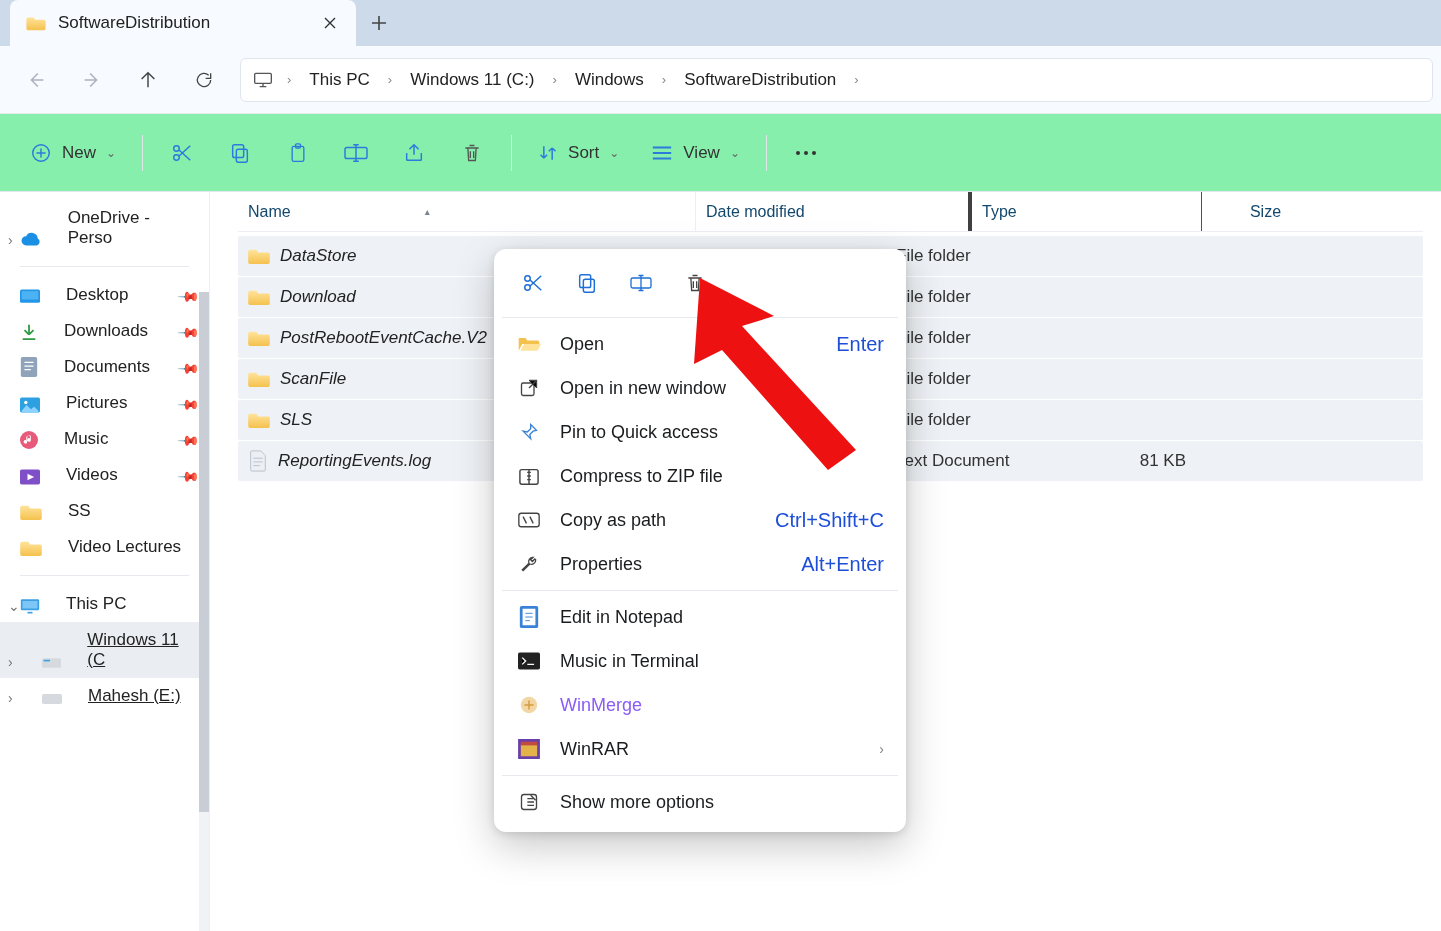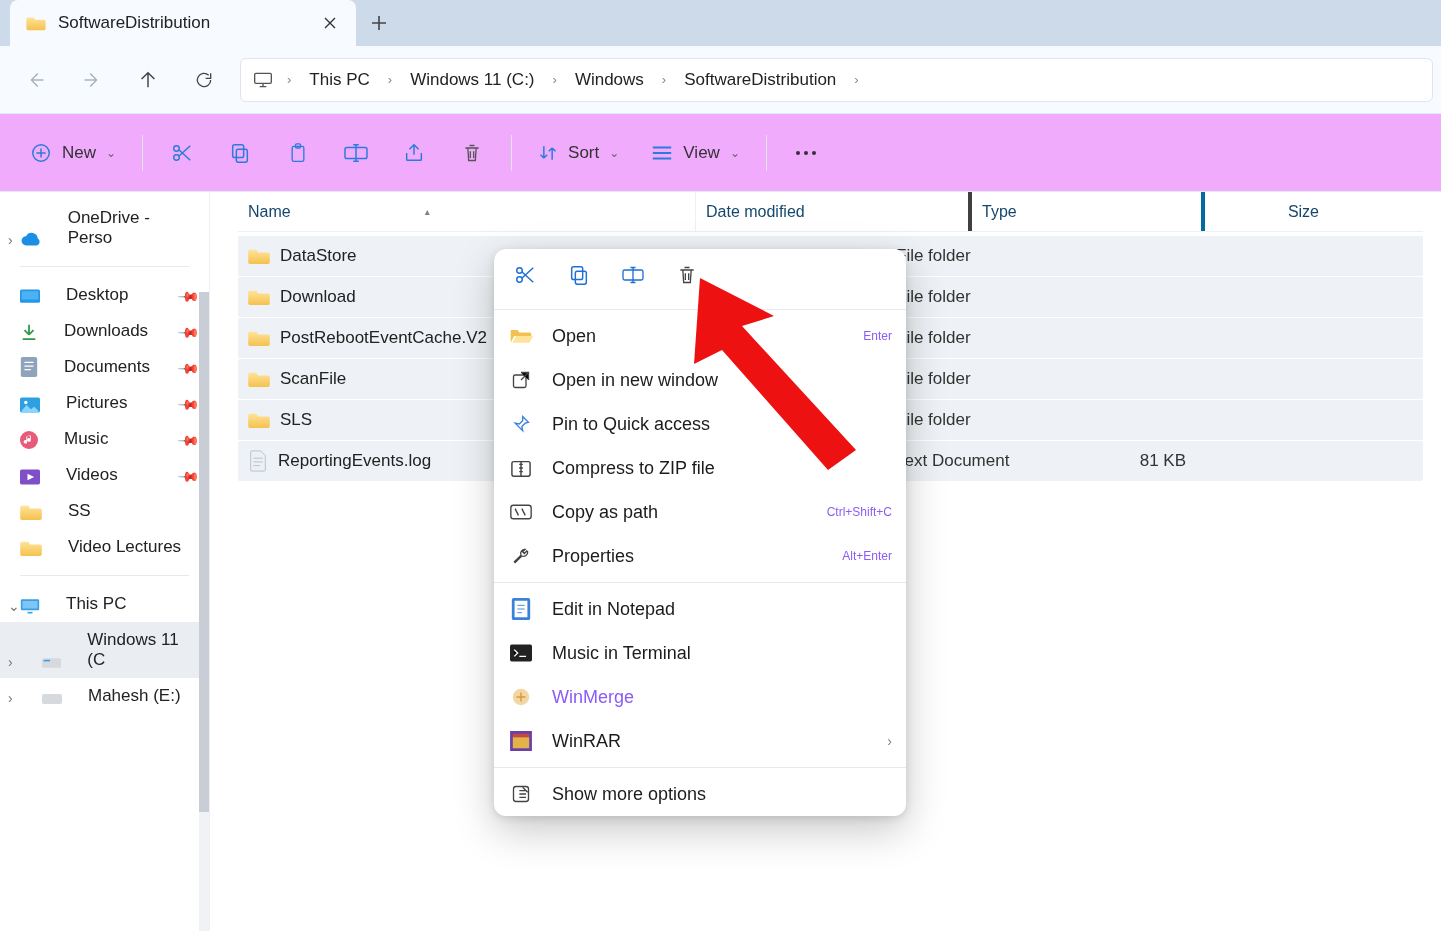--- a/index.html
+++ b/index.html
@@ -16,64 +16,64 @@
   
   .navbar { height: 68px; background: #f7fafe; display:flex; align-items:center; padding: 0 8px; border-bottom:1px solid #e5e9ef; }
   .nav-btn { width: 56px; height: 48px; display:flex; align-items:center; justify-content:center; color:#555; border-radius:6px; }
   .nav-btn.disabled { color: #aab2bd; }
   .breadcrumb { flex:1; margin-left:8px; height:44px; background:#fff; border:1px solid #dfe5ee; border-radius:6px; display:flex; align-items:center; padding:0 10px; gap:6px; }
   .crumb-icon { width:24px; height:24px; display:flex; align-items:center; justify-content:center; color:#666; }
   .crumb-sep { color:#888; font-size:13px; padding:0 6px; }
   .crumb { font-size:17px; color:#222; padding:0 6px; }
 
   
-  .toolbar { height: 78px; background:#f0abfc; border-bottom:1px solid #e5e9ef; display:flex; align-items:center; padding:0 18px; gap:8px; }
+  .toolbar { height: 78px; background:#86efac; border-bottom:1px solid #e5e9ef; display:flex; align-items:center; padding:0 18px; gap:8px; }
   .tbtn { height:44px; display:flex; align-items:center; gap:10px; padding:0 12px; border-radius:6px; color:#333; font-size:17px; }
   .tbtn.icon-only { width:50px; justify-content:center; padding:0; }
   .tsep { width:1px; height:36px; background:#e1e5ea; margin:0 6px; }
   .chev { font-size:12px; color:#666; }
 
   
   .main { display:flex; height: calc(931px - 46px - 68px - 78px); }
   .sidebar { width: 210px; border-right:1px solid #eceff3; padding:8px 0 0 0; overflow:hidden; position:relative; }
   .side-scroll { position:absolute; right:0; top:100px; bottom:0; width:10px; background:#f0f2f5; }
   .side-thumb { position:absolute; right:0; top:100px; width:10px; height:520px; background:#c9ced6; }
   .side-item { display:flex; align-items:flex-end; gap:26px; padding:8px 12px 8px 20px; font-size:17px; color:#222; position:relative; }
-  .side-item.sub { padding-left:42px; }
+  .side-item.sub { padding-left:42px;text-decoration:underline; }
   .side-item.expander::before { content:"›"; position:absolute; left:8px; color:#777; font-size:14px; }
   .side-item.expanded::before { content:"⌄"; }
   .side-item.selected { background:#eaeef3; }
   .pin { margin-left:auto; color:#8a8f98; font-size:14px; transform:rotate(45deg); }
   .side-divider { height:1px; background:#e6e9ee; margin:10px 20px; }
 
   .content { flex:1; display:flex; flex-direction:column; padding:0 18px 0 28px; }
   .columns { display:flex; align-items:center; height:40px; border-bottom:1px solid #eceff3; color:#13486d; font-size:16px;gap:41px; }
   .col { padding:0 10px; display:flex; align-items:center; height:100%; }
   .col-name { width:416px; }
   .col-date { width:232px; border-left:1px solid #eceff3; }
   .col-type { width:192px; border-left:4px solid #404040; }
-  .col-size { width:128px; border-left:4px solid #0369a1; justify-content:flex-end; }
+  .col-size { width:128px; border-left:1px solid #0369a1; justify-content:center; }
   .sort-ind { margin:0 auto; color:#7b8590; font-size:10px; transform:translateX(-40px); }
 
   .rows { margin-top:4px; }
   .row { display:flex; align-items:center; height:40px; background:#eef1f5; margin-bottom:1px; border-radius:2px; }
   .row .cell { padding:0 10px; font-size:17px; color:#222; display:flex; align-items:center; gap:10px; overflow:hidden; white-space:nowrap; }
-  .row .cell.name { width:416px; }
+  .row .cell.name { width:416px;font-style:italic; }
   .row .cell.date { width:232px; color:#333; }
   .row .cell.type { width:192px; color:#333; }
   .row .cell.size { width:128px; justify-content:flex-end; color:#333; padding-right:20px; }
 
   
-  .ctxmenu { position:absolute; left:494px; top:249px; width:412px; background:#fff; border-radius:12px; box-shadow:0 14px 40px rgba(0,0,0,.22), 0 2px 8px rgba(0,0,0,.12); padding:0; z-index:50; }
+  .ctxmenu { position:absolute; left:494px; top:249px; width:412px; background:#fff; border-radius:12px; box-shadow:0 14px 40px rgba(0,0,0,.22), 0 2px 8px rgba(0,0,0,.12); padding:8px; z-index:50; }
   .ctx-icons { display:flex; gap:8px; padding:6px 8px 10px 8px; }
   .ctx-ibtn { width:46px; height:40px; display:flex; align-items:center; justify-content:center; border-radius:6px; color:#0b0c0d; }
   .ctx-sep { height:1px; background:#e6e9ee; margin:4px 0; }
   .ctx-item { display:flex; align-items:center; gap:18px; padding:10px 14px; border-radius:8px; font-size:18px; color:#1a1c1e; }
   .ctx-item .ico { width:26px; height:24px; display:flex; align-items:center; justify-content:center; color:#2f3438; }
-  .ctx-item .shortcut { margin-left:auto; color:#8b5cf6; font-size:12px; }
+  .ctx-item .shortcut { margin-left:auto; color:#1d4ed8; font-size:20px; }
   .ctx-item.disabled { color:#8b5cf6; }
   .ctx-item .chev-right { margin-left:auto; color:#7d838b; font-size:14px; }
 
   
   .arrow { position:absolute; left:678px; top:264px; z-index:60; pointer-events:none; }
 
   
   .folder-svg { width:22px; height:18px; }
   .doc-svg { width:20px; height:22px; }
 

